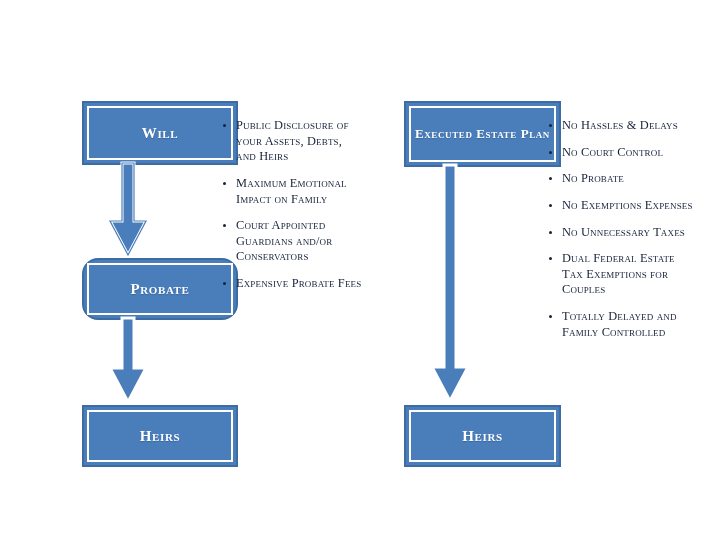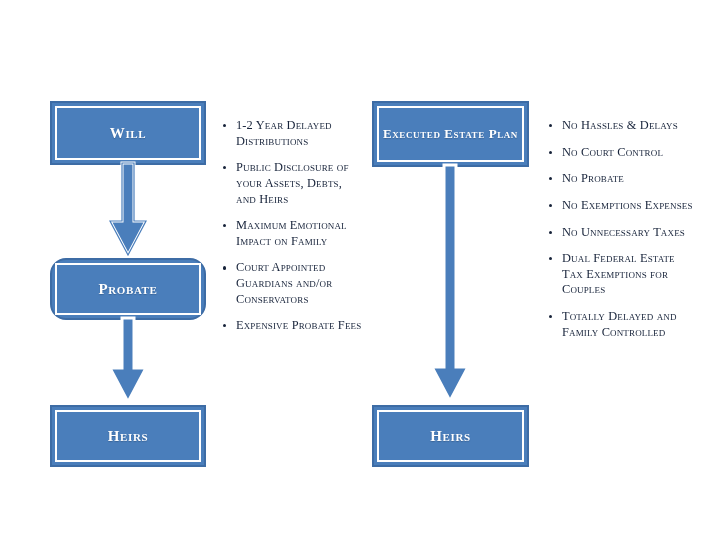--- a/index.html
+++ b/index.html
@@ -25,20 +25,21 @@
   
   .pbox {
     position: absolute;
     box-sizing: border-box;
     background: #4A7EBB;
     border: 2px solid #3D6CA5;
     padding: 3px;
     display: flex;
     align-items: center;
     justify-content: center;
+    margin-left: 32px;
   }
   .pbox-inner {
     box-sizing: border-box;
     width: 100%;
     height: 100%;
     border: 2px solid #ffffff;
     display: flex;
     align-items: center;
     justify-content: center;
     text-align: center;
@@ -117,21 +118,20 @@
     <polygon points="17,0 29,0 29,50 41,50 23,84 5,50 17,50" fill="#4A7EBB" stroke="#FFFFFF" stroke-width="3"></polygon>
   </svg>
 
   <div class="pbox" style="left:50px; top:405px; width:156px; height:62px;">
     <div class="pbox-inner">
       <span class="pbox-label">Heirs</span>
     </div>
   </div>
 
   <ul class="bullets" id="left-bullets">
-    <li>1-2 Year Delayed Distributions</li>
     <li>Public Disclosure of your Assets, Debts, and Heirs</li>
     <li>Maximum Emotional Impact on Family</li>
     <li>Court Appointed Guardians and/or Conservators</li>
     <li>Expensive Probate Fees</li>
   </ul>
 
   <div class="pbox" style="left:372px; top:101px; width:157px; height:66px;">
     <div class="pbox-inner">
       <span class="pbox-label two-line">Executed Estate Plan</span>
     </div>

